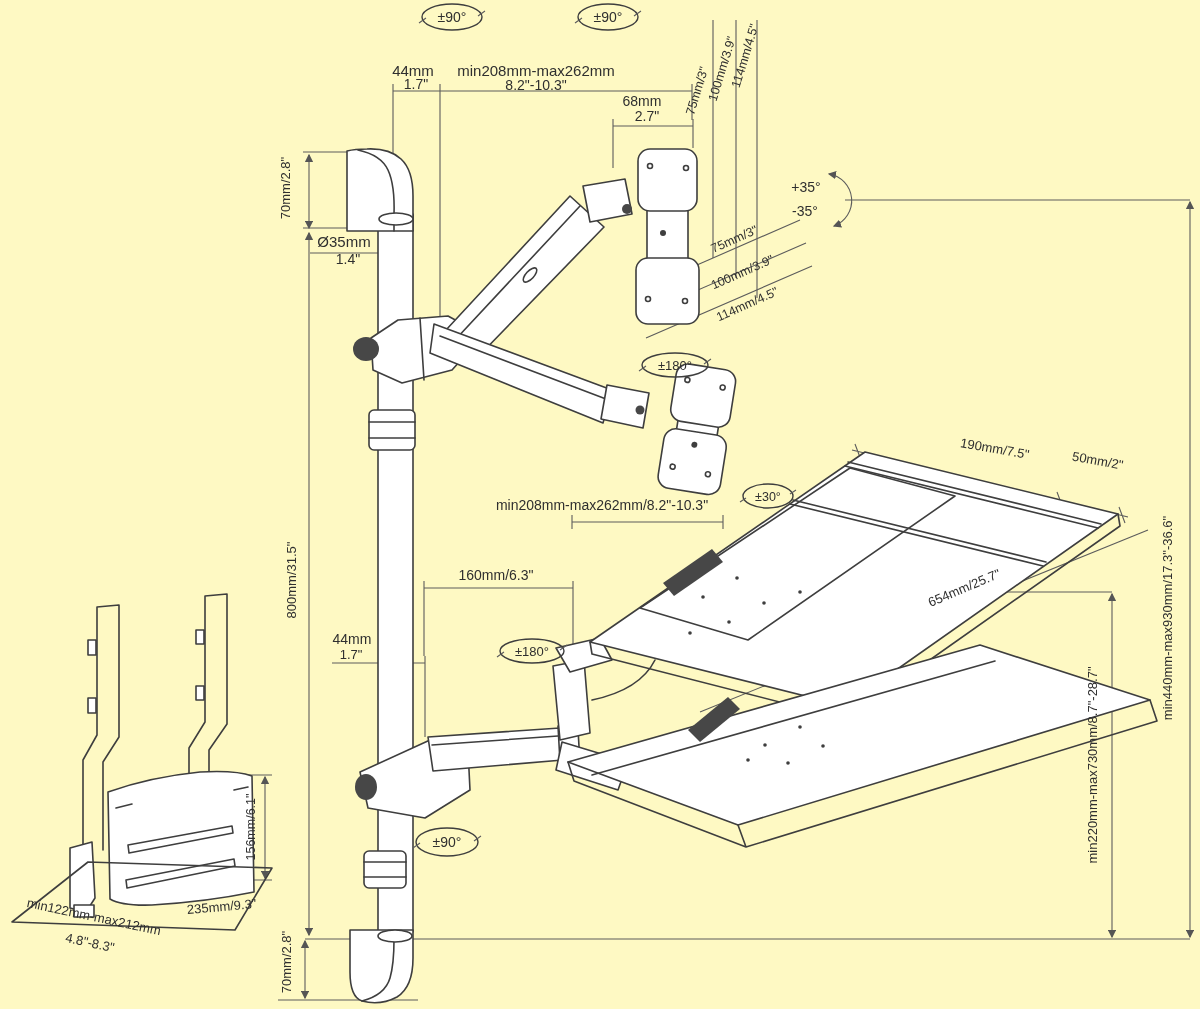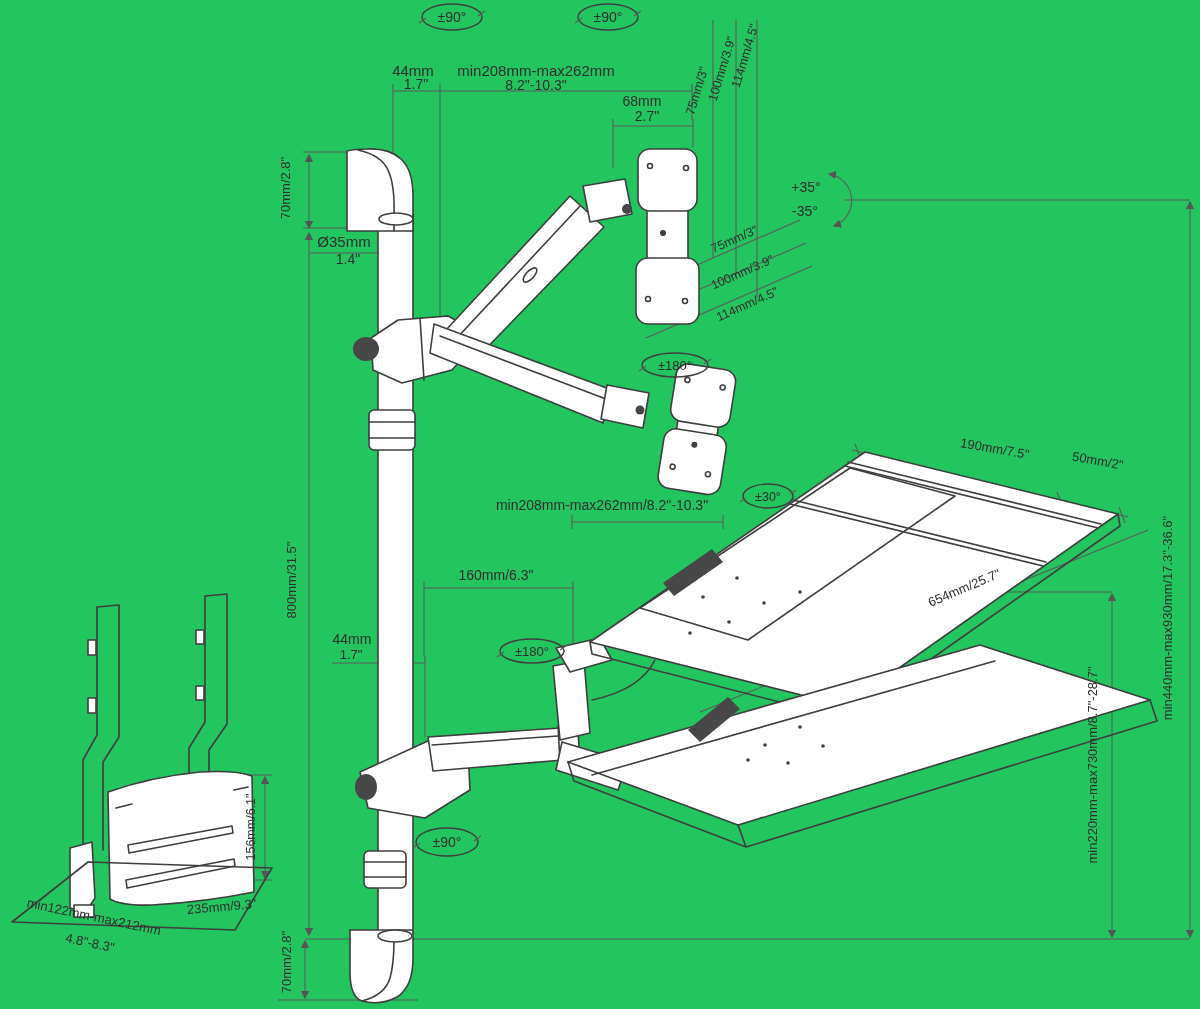--- a/index.html
+++ b/index.html
@@ -1,16 +1,16 @@
 <!DOCTYPE html>
 <html><head>
 <meta charset="utf-8">
 <style>
   html,body{margin:0;padding:0;background:#ffffff;}
-  .stage{position:relative;width:1200px;height:1009px;background:#22c55e;overflow:hidden;}
+  .stage{position:relative;width:1200px;height:1009px;background:#fef9c3;overflow:hidden;}
   svg{display:block;}
   svg text{font-family:"Liberation Sans","DejaVu Sans",sans-serif;fill:#2f2f2f;}
   .mid{text-anchor:middle;}
   .t15{font-size:15px;} .t14{font-size:14px;} .t13{font-size:13px;} .t12{font-size:12.5px;}
   .ln{stroke:#3e3e3e;stroke-width:1.6;fill:none;stroke-linejoin:round;stroke-linecap:round;}
   .lnf{stroke:#3e3e3e;stroke-width:1.6;fill:#ffffff;stroke-linejoin:round;}
   .dim{stroke:#5c5c5c;stroke-width:1.1;fill:none;}
   .ov{stroke:#3e3e3e;stroke-width:1.4;fill:none;}
   .dk{fill:#474747;stroke:none;}
   .dot{fill:#3e3e3e;}

